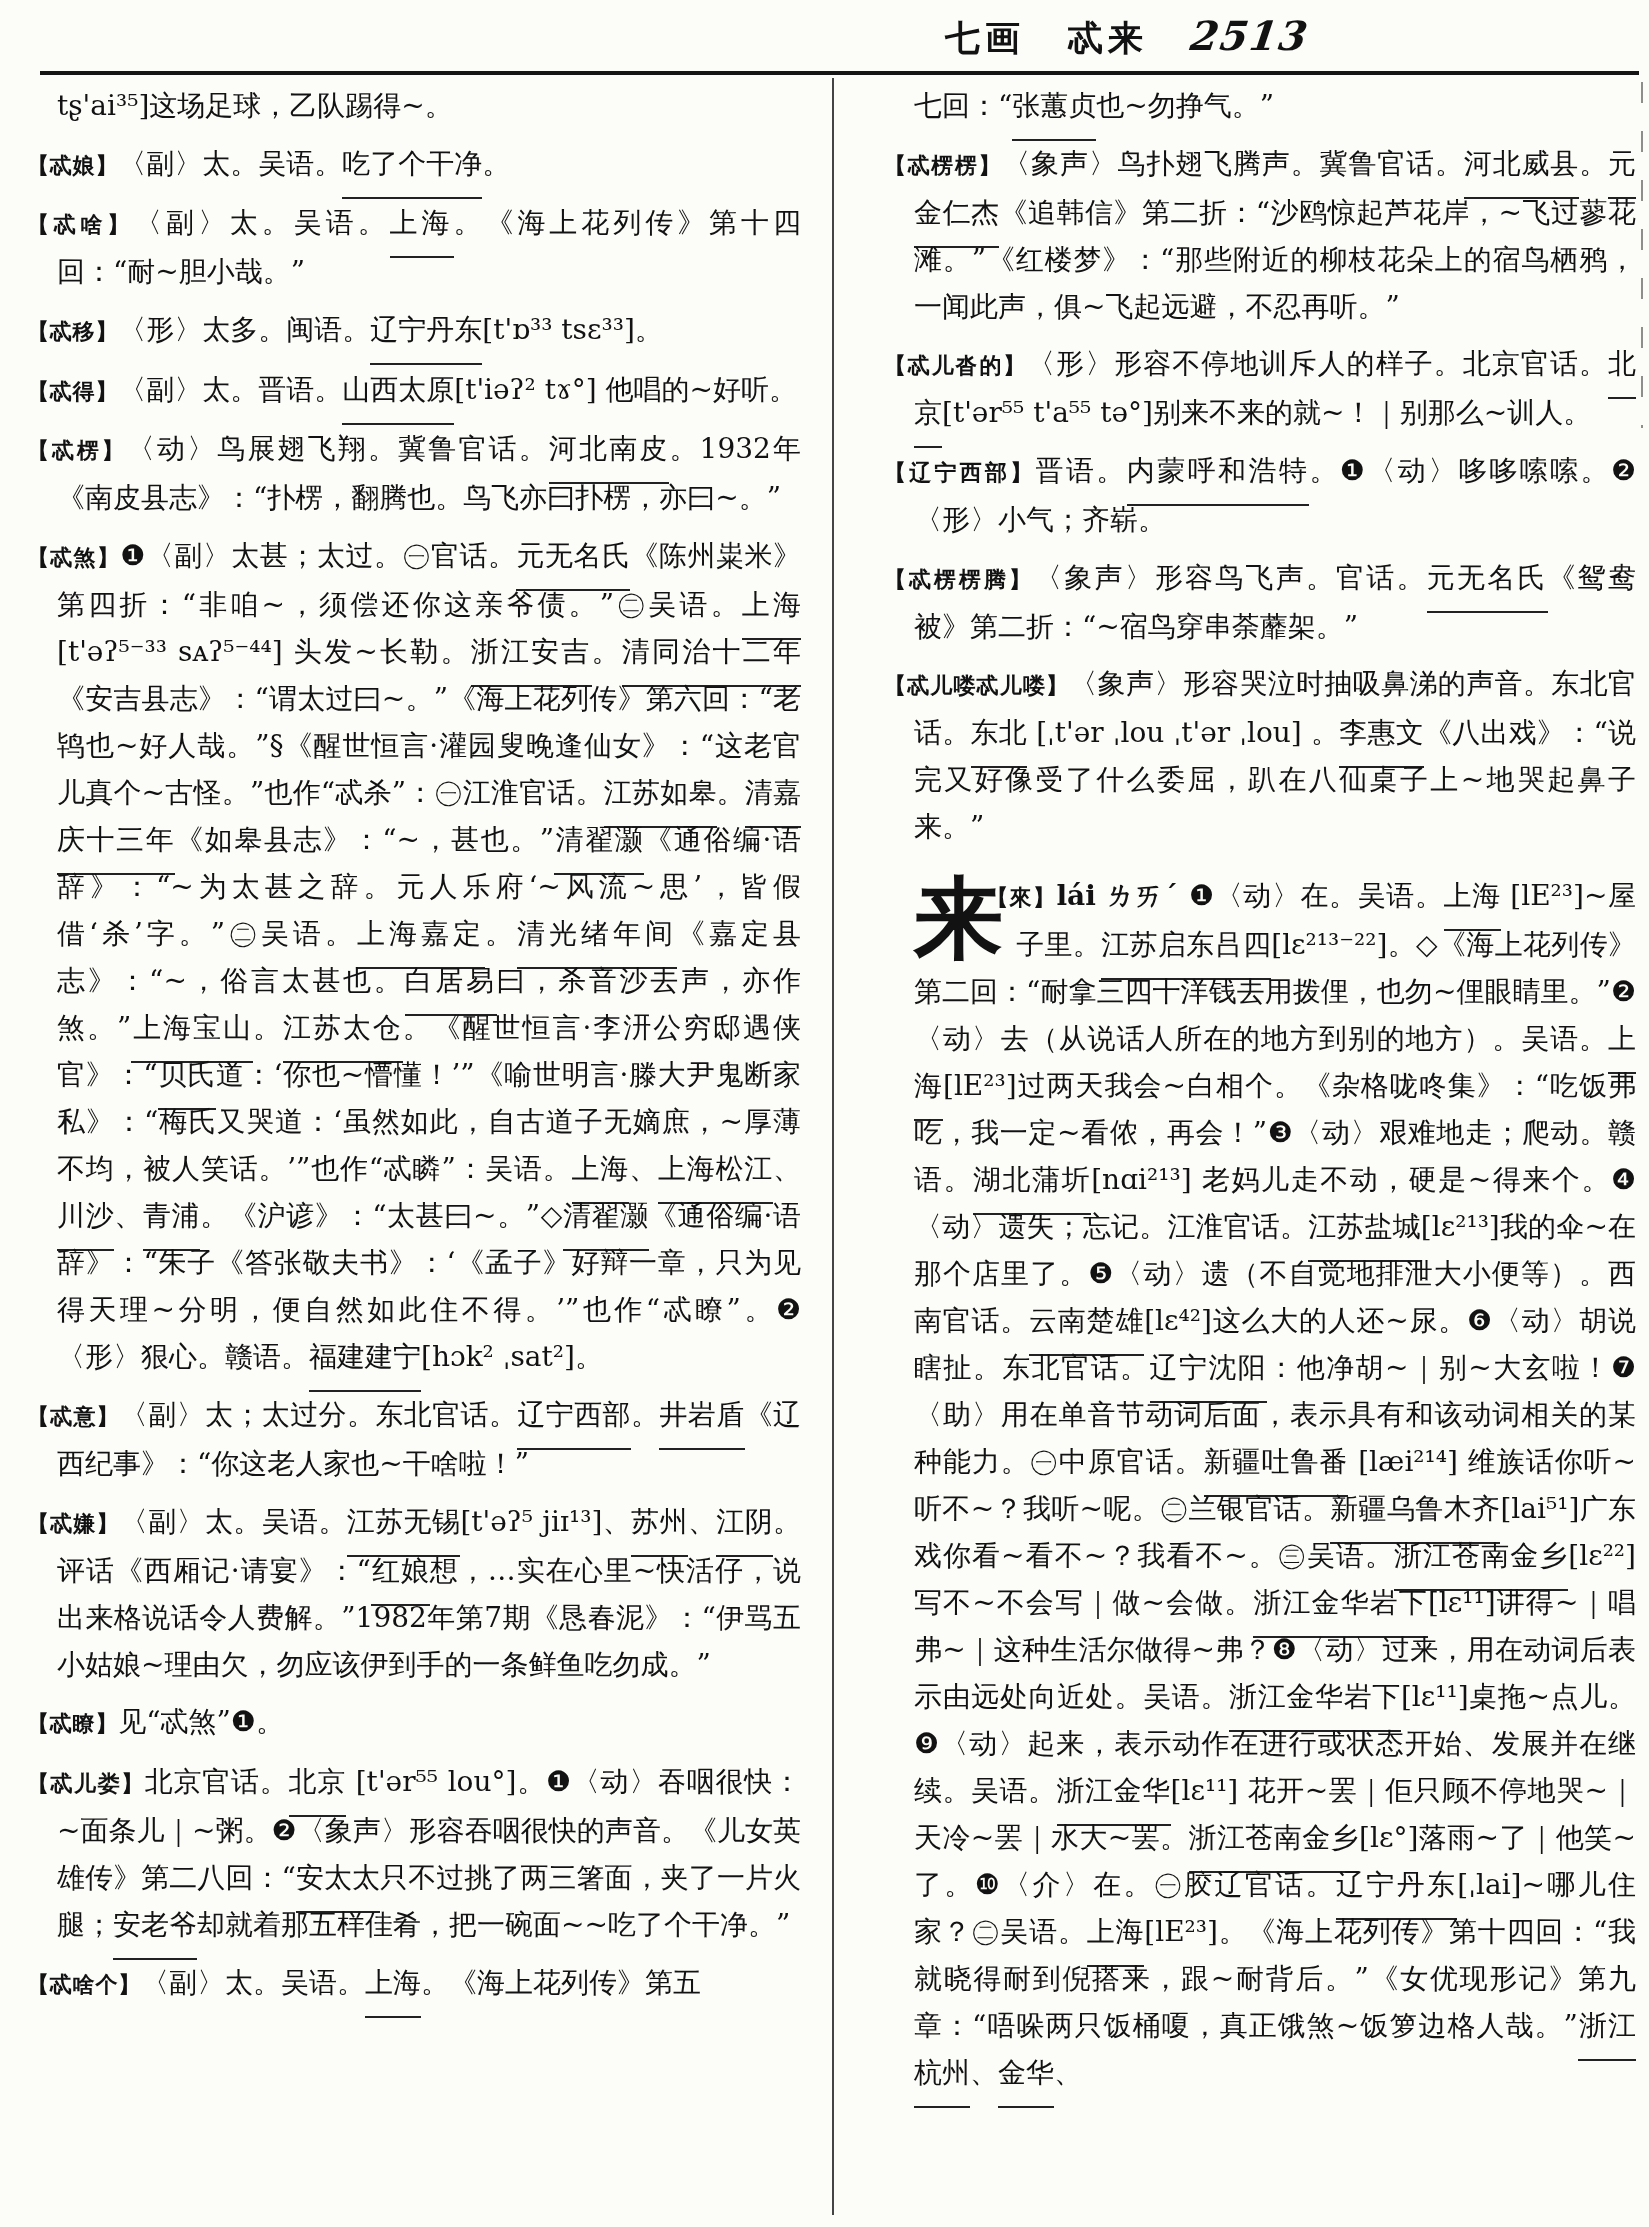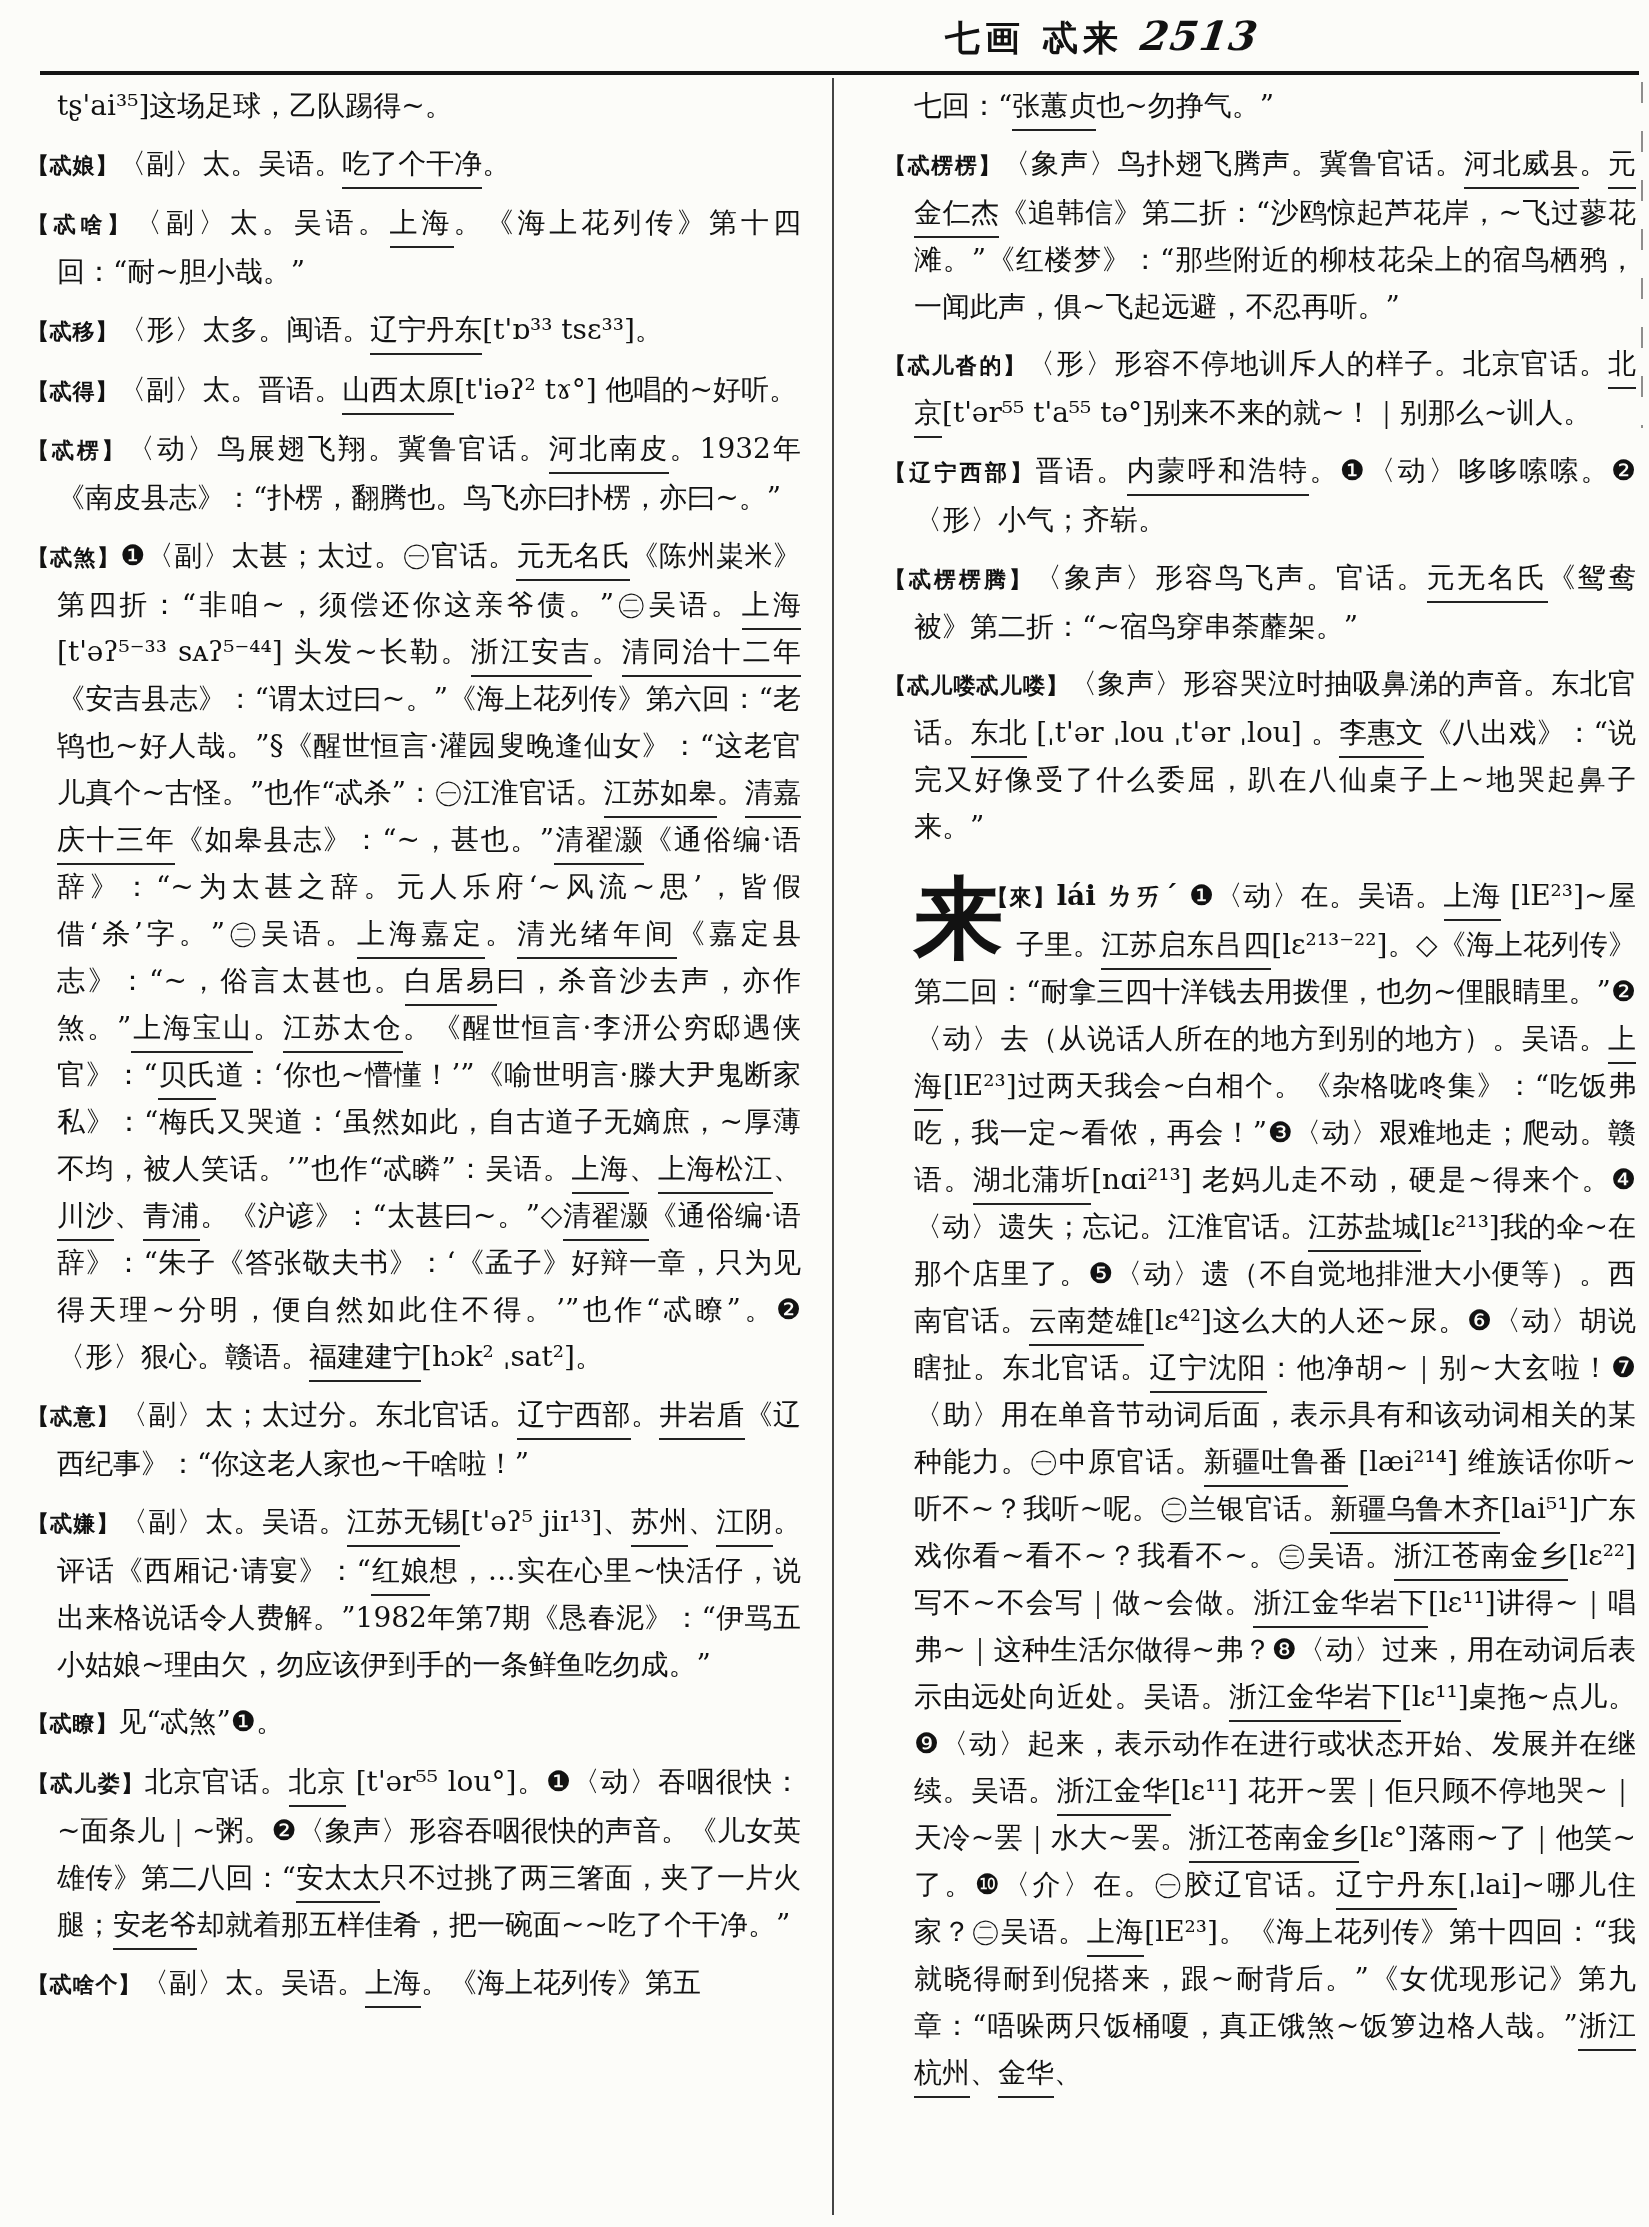--- a/index.html
+++ b/index.html
@@ -8,21 +8,21 @@
     background:#fcfcf9;
     color:#121212;
     font-family:"DejaVu Serif","Liberation Serif",serif;
     position:relative;
     overflow:hidden;
   }
   .page{position:absolute;inset:0;}
   
   .hdr{
     position:absolute;top:11.5px;left:945px;
-    display:flex;align-items:baseline;gap:18px;
+    display:flex;align-items:baseline;gap:43px;
     font-weight:bold;font-size:35px;letter-spacing:5px;
   }
   .hdr .pageno{
     font-style:italic;font-size:40px;letter-spacing:1.6px;
     transform:skewX(-8deg);
   }
   .hrule{
     position:absolute;top:71px;left:40px;width:1599px;height:4.1px;
     background:#151515;
   }
@@ -39,21 +39,21 @@
   .col{position:absolute;top:82px;font-size:28px;line-height:47px;text-align:justify;}
   .col.left{left:27px;width:774px;}
   .col.right{left:884px;width:752px;}
   p.entry{
     margin:0 0 10.7px 0;
     padding-left:30px;text-indent:-30px; 
   }
   p.entry.cont{padding-left:30px;text-indent:0;}
   .hw{font-weight:bold;font-size:22px;letter-spacing:0.8px;}
   .pron{font-weight:bold;}
-  u{ text-decoration:none;border-bottom:2.1px solid #222;padding-bottom:7px;}
+  u{ text-decoration:none;border-bottom:2.1px solid #222;padding-bottom:18px;font-family:Liberation Serif, serif;}
   
   p.entry.lai{margin-top:21.4px;}
   .bigchar{
     float:left;
     font-weight:bold;
     font-size:89px;line-height:82px;
     margin:5px 13.2px 0 0;
     text-indent:0;
   }
 </style>

